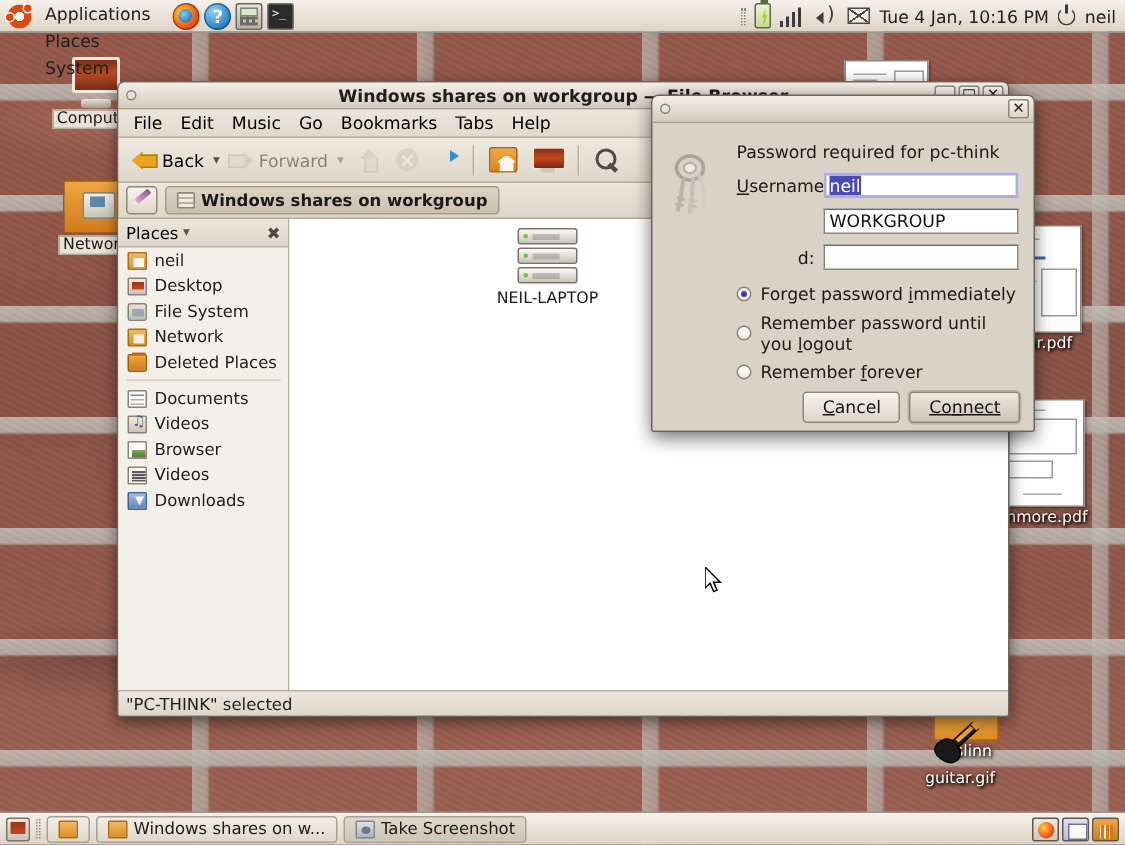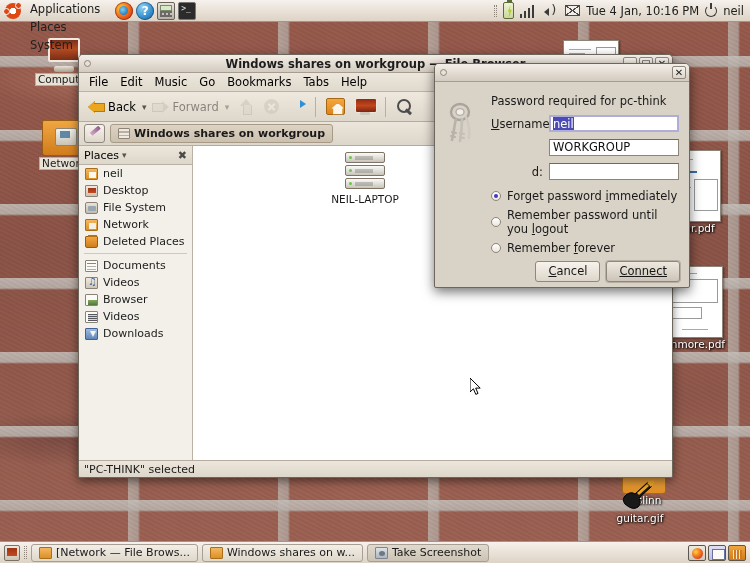--- a/index.html
+++ b/index.html
@@ -874,21 +874,20 @@
     <svg width="12" height="18" viewBox="0 0 12 18">
       <path d="M0 0 L0 14 L3.4 10.8 L5.8 16.4 L8 15.4 L5.7 10.1 L10.2 10.1 Z" fill="#ffffff" stroke="#000" stroke-width="1"></path>
     </svg>
   </div>
 
   <div id="bottom-panel">
     <div class="show-desktop"></div>
     <div class="bp-handle"></div>
     <div class="taskbtn">
       <span class="tb-ic"></span>
-      <span>[Network — File Brows...</span>
     </div>
     <div class="taskbtn">
       <span class="tb-ic"></span>
       <span>Windows shares on w...</span>
     </div>
     <div class="taskbtn active">
       <span class="tb-ic cam"></span>
       <span>Take Screenshot</span>
     </div>
     <div class="bp-spacer"></div>

